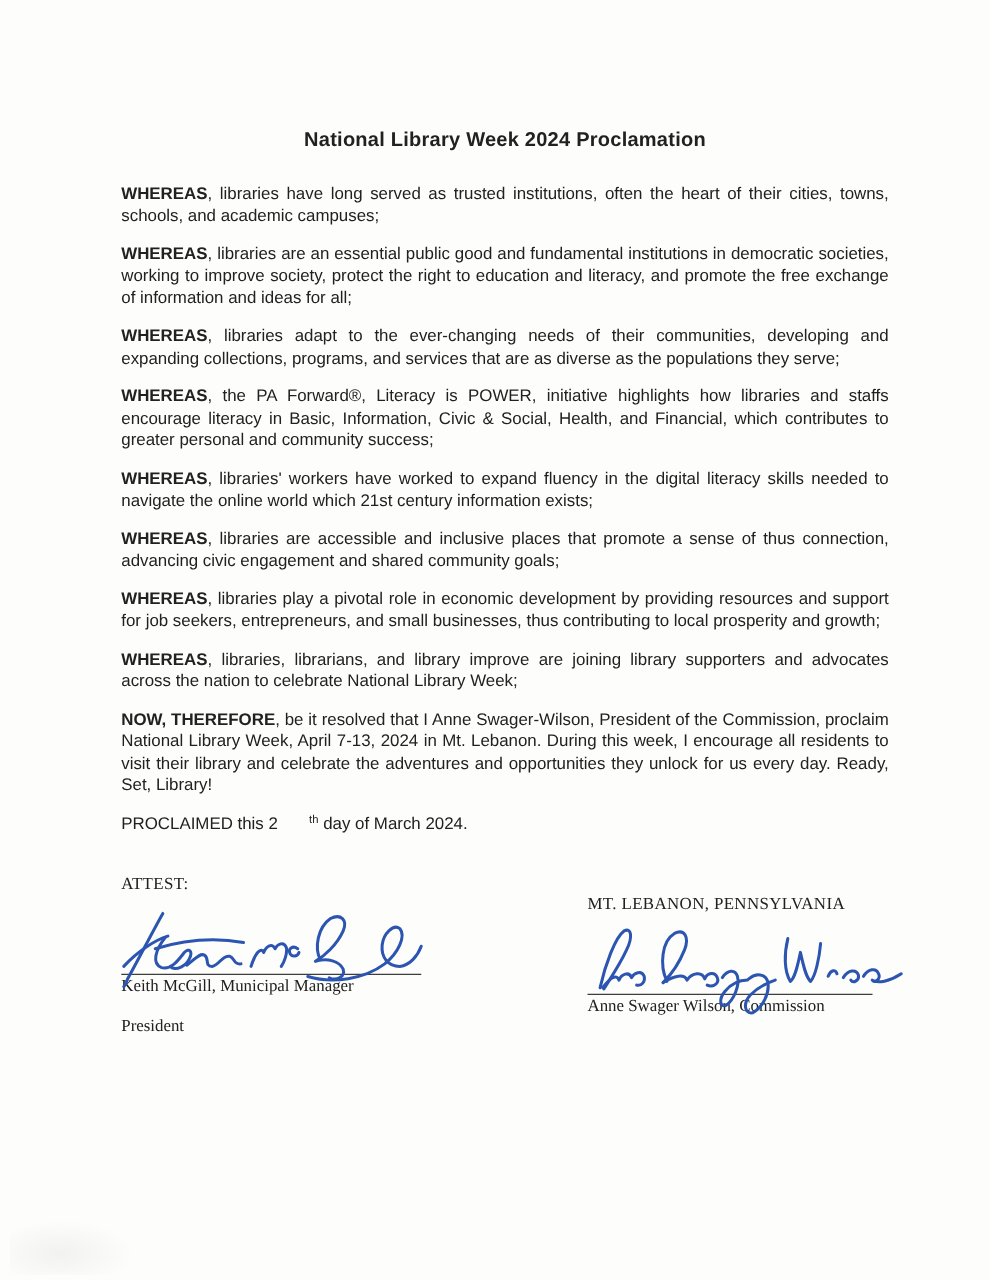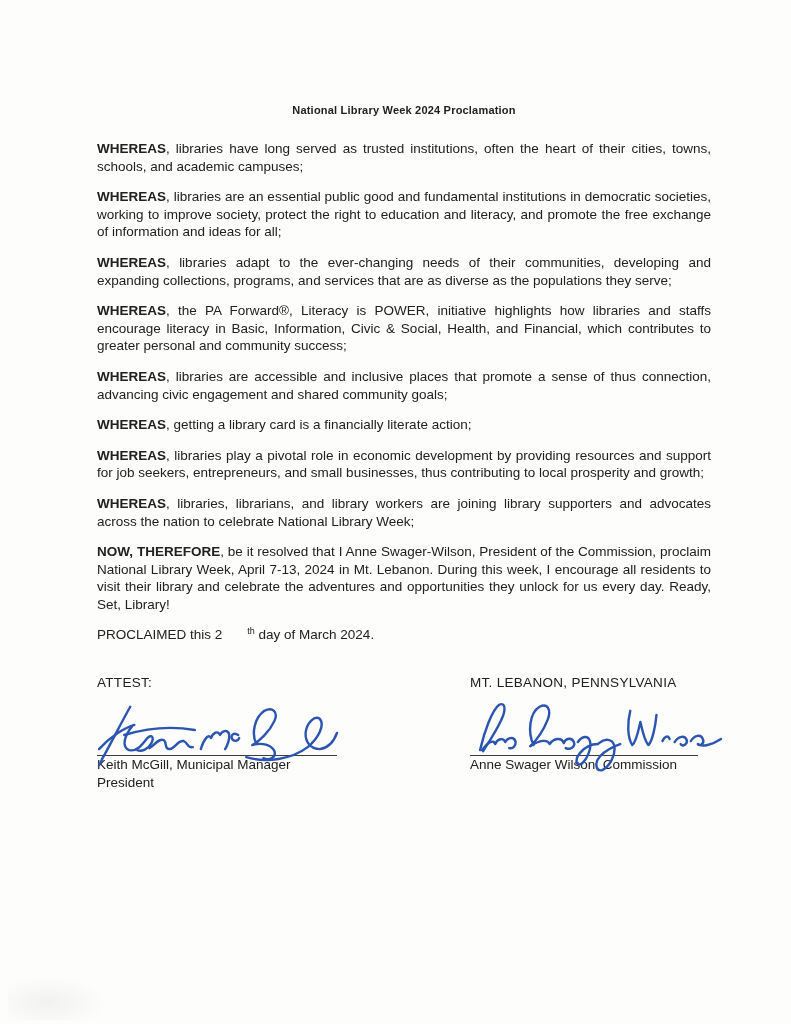--- a/index.html
+++ b/index.html
@@ -10,59 +10,60 @@
     color: #212121;
     position: relative;
     overflow: hidden;
   }
   .page {
     position: absolute;
     left: 97px; top: 104px;
     width: 614px;
   }
   .doc-title {
-    font-size: 11px;
+    font-size: 16px;
     font-weight: bold;
     text-align: center;
     margin: 0 0 24px 0;
     letter-spacing: 0.2px;
   }
   p.body-para {
     font-size: 13.5px;
     line-height: 17.6px;
     text-align: justify;
     margin: 0 0 13px 0;
   }
   p.body-para b { font-weight: bold; }
   .proclaimed {
     font-size: 13.5px;
     line-height: 17.6px;
     margin: 4px 0 30px 0;
   }
   .proclaimed sup { font-size: 9px; vertical-align: super; line-height: 0; padding-left: 25px; }
   .footer-row {
     display: flex;
-    align-items: flex-start;
+    align-items: center;
+    font-family: Liberation Serif, serif;
   }
   .sig-col { font-size: 13.5px; line-height: 17px; }
   .sig-col.left  { width: 310px; }
   .sig-col.right { width: 245px; margin-left: 68px; }
   .sig-label { font-size: 13.5px; letter-spacing: 0.3px; }
   .sig-area { position: relative; height: 64px; }
   .sig-area svg { position: absolute; left: 0; z-index: 2; overflow: visible; }
   .sig-area.keith svg { bottom: -12px; }
   .sig-area.anne  svg { bottom: -18px; }
   .sig-line {
     border-bottom: 1.6px solid #3d3d3d;
     height: 0;
   }
   .sig-line.left-line  { width: 240px; }
   .sig-line.right-line { width: 228px; }
   .signer { margin-top: 0; }
-  .signer-2 { margin-top: 1px; }
+  .signer-2 { margin-top: 15px; }
   .sig-stroke {
     fill: none;
     stroke-linecap: round;
     stroke-linejoin: round;
   }
   .smudge {
     position: absolute;
     left: 8px; bottom: 4px;
     width: 100px; height: 44px;
     background: radial-gradient(ellipse at 40% 60%, rgba(60,60,60,0.06), rgba(60,60,60,0.0) 70%);
@@ -73,24 +74,24 @@
 <body>
 
 <div class="page">
 
   <h1 class="doc-title">National Library Week 2024 Proclamation</h1>
 
   <p class="body-para"><b>WHEREAS</b><span>, libraries have long served as trusted institutions, often the heart of their cities, towns, schools, and academic campuses;</span></p>
   <p class="body-para"><b>WHEREAS</b><span>, libraries are an essential public good and fundamental institutions in democratic societies, working to improve society, protect the right to education and literacy, and promote the free exchange of information and ideas for all;</span></p>
   <p class="body-para"><b>WHEREAS</b><span>, libraries adapt to the ever-changing needs of their communities, developing and expanding collections, programs, and services that are as diverse as the populations they serve;</span></p>
   <p class="body-para"><b>WHEREAS</b><span>, the PA Forward®, Literacy is POWER, initiative highlights how libraries and staffs encourage literacy in Basic, Information, Civic &amp; Social, Health, and Financial, which contributes to greater personal and community success;</span></p>
+  <p class="body-para"><b>WHEREAS</b><span>, libraries' workers have worked to expand fluency in the digital literacy skills needed to navigate the online world which 21st century information exists;</span></p>
   <p class="body-para"><b>WHEREAS</b><span>, libraries are accessible and inclusive places that promote a sense of thus connection, advancing civic engagement and shared community goals;</span></p>
-  <p class="body-para"><b>WHEREAS</b><span>, getting a library card is a financially literate action;</span></p>
   <p class="body-para"><b>WHEREAS</b><span>, libraries play a pivotal role in economic development by providing resources and support for job seekers, entrepreneurs, and small businesses, thus contributing to local prosperity and growth;</span></p>
-  <p class="body-para"><b>WHEREAS</b><span>, libraries, librarians, and library workers are joining library supporters and advocates across the nation to celebrate National Library Week;</span></p>
+  <p class="body-para"><b>WHEREAS</b><span>, libraries, librarians, and library improve are joining library supporters and advocates across the nation to celebrate National Library Week;</span></p>
   <p class="body-para"><b>NOW, THEREFORE</b><span>, be it resolved that I Anne Swager-Wilson, President of the Commission, proclaim National Library Week, April 7-13, 2024 in Mt. Lebanon. During this week, I encourage all residents to visit their library and celebrate the adventures and opportunities they unlock for us every day. Ready, Set, Library!</span></p>
 
   <div class="proclaimed"><span>PROCLAIMED this 2</span><sup>th</sup><span> day of March 2024.</span></div>
 
   <div class="footer-row">
 
     <div class="sig-col left">
       <div class="sig-label">ATTEST:</div>
       <div class="sig-area keith">
         <svg width="242" height="64" viewBox="0 0 240 62">

